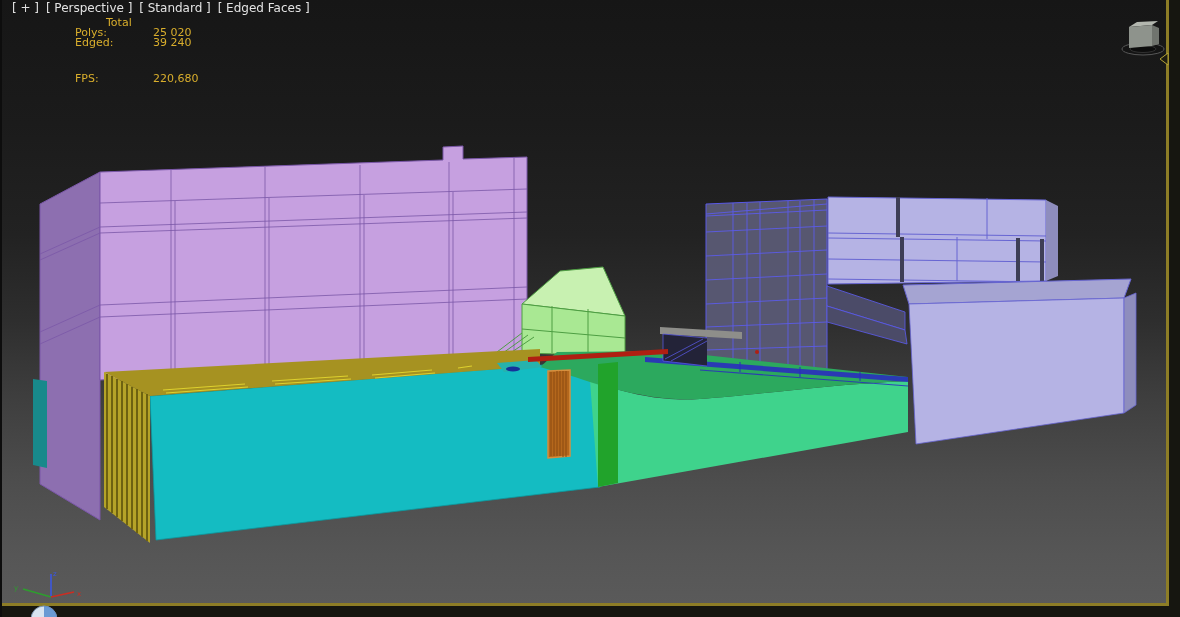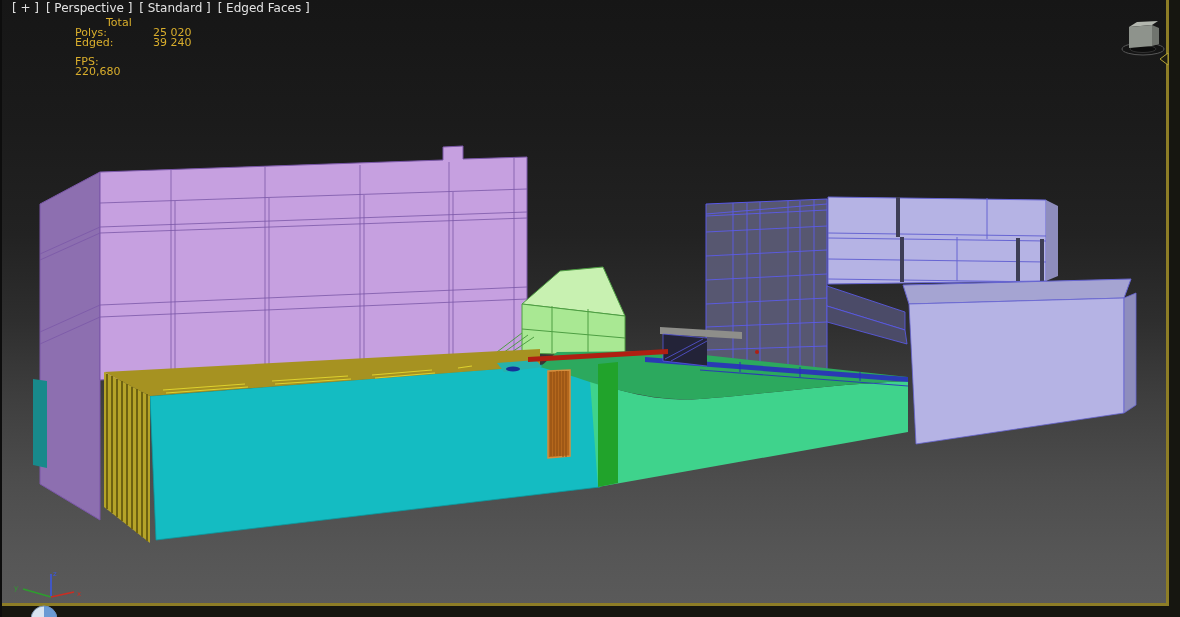--- a/index.html
+++ b/index.html
@@ -6,21 +6,21 @@
   .stage{position:relative;width:1180px;height:617px;overflow:hidden;
     font-family:"DejaVu Sans",sans-serif;
     background:linear-gradient(180deg,#161616 0%,#1b1b1b 20%,#222222 38%,#2e2e2e 52%,#3f3f3f 65%,#4d4d4d 78%,#565656 90%,#5b5b5b 100%);}
   svg.scene{position:absolute;left:0;top:0;}
   .vp-label{position:absolute;left:4px;top:3px;font-size:12px;line-height:11px;color:#e3e3e3;letter-spacing:0;padding-left:8px;}
   .vp-label span{margin-right:3px;cursor:default;}
   .stats{position:absolute;left:28px;top:18px;font-size:11px;line-height:10px;color:#d9ae2c;}
   .stats .hdr{margin-left:78px;}
   .stats .row{display:flex;padding-left:47px;}
   .stats .row .lbl{width:78px;}
-  .stats .fps{margin-top:9px;flex-direction:column;}
+  .stats .fps{margin-top:26px;}
 </style>
 </head>
 <body>
 
 <div class="stage">
 
 <svg class="scene" width="1180" height="617" viewBox="0 0 1180 617">
 
   <polygon points="40,204 100,172 100,520 40,484" stroke-width="1" fill="#8d6fb0" stroke="#7a57a8"></polygon>
   <polygon points="100,172 443,160 443,147 463,146 463,159 527,157 527,358 100,380" stroke-width="1" fill="#c6a0e0" stroke="#7a57a8"></polygon>

